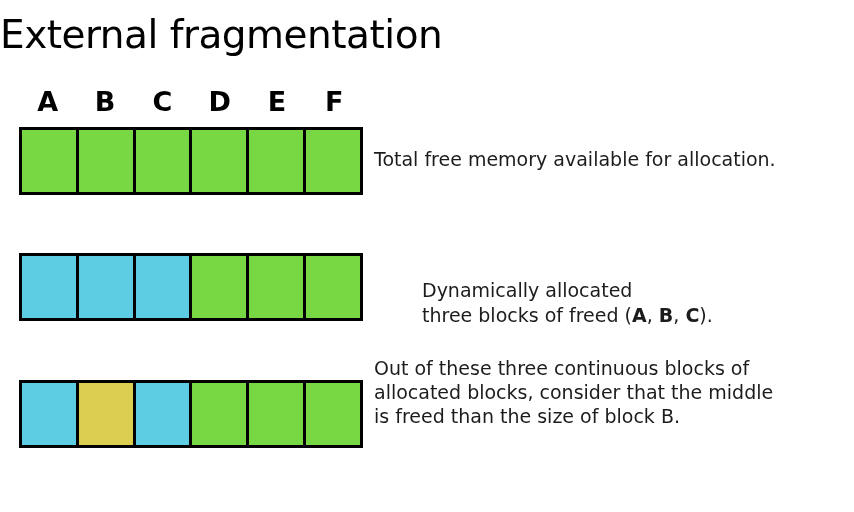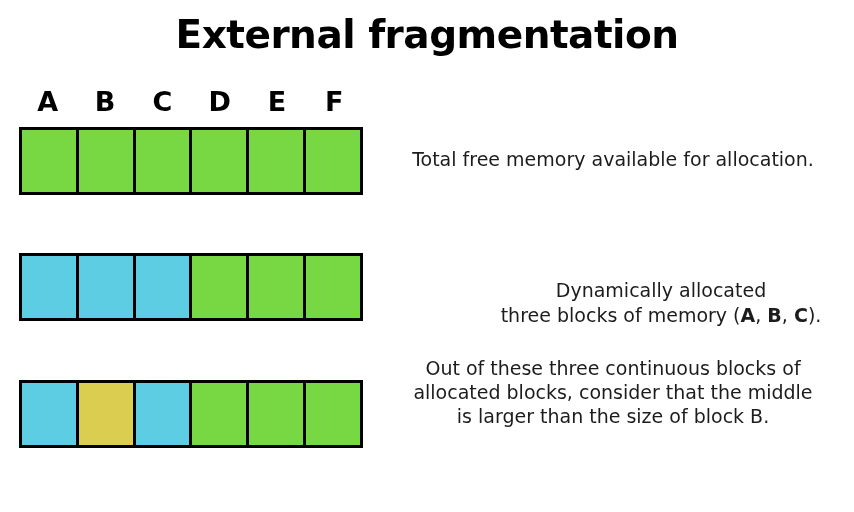--- a/index.html
+++ b/index.html
@@ -13,23 +13,23 @@
     width: 854px;
     height: 512px;
     background: #ffffff;
     overflow: hidden;
   }
   .title {
     position: absolute;
     top: 12px;
     left: 0;
     width: 854px;
-    text-align: center;
+    text-align: left;
     font-size: 39px;
-    font-weight: bold;
+    font-weight: normal;
     color: #000000;
     letter-spacing: -0.5px;
   }
   .labels-row {
     position: absolute;
     left: 19px;
     top: 86px;
     width: 344px;
     display: flex;
   }
@@ -54,21 +54,20 @@
   .blocks .cell { flex: 1; }
   .blocks-1 { top: 127px; }
   .blocks-2 { top: 253px; }
   .blocks-3 { top: 380px; }
   .caption {
     position: absolute;
     left: 374px;
     width: 478px;
     font-size: 19px;
     color: #1c1c1c;
-    text-align: center;
   }
   .caption-1 { top: 147px; line-height: 25px; }
   .caption-2 { top: 278px; line-height: 25px; margin-left: 48px; }
   .caption-3 { top: 356px; line-height: 24px; }
   .caption .seg-bold { font-weight: bold; }
 </style>
 </head>
 <body>
 
 <div class="canvas">
@@ -99,30 +98,30 @@
   <div class="blocks blocks-2">
       <div class="cell" style="background: rgb(92, 205, 226);"></div>
       <div class="cell" style="background: rgb(92, 205, 226);"></div>
       <div class="cell" style="background: rgb(92, 205, 226);"></div>
       <div class="cell" style="background: rgb(119, 216, 67);"></div>
       <div class="cell" style="background: rgb(119, 216, 67);"></div>
       <div class="cell" style="background: rgb(119, 216, 67);"></div>
     </div>
   <div class="caption caption-2">
       <div><span>Dynamically allocated</span></div>
-      <div><span>three blocks of memory (</span><span class="seg-bold">A</span><span>, </span><span class="seg-bold">B</span><span>, </span><span class="seg-bold">C</span><span>).</span></div>
+      <div><span>three blocks of freed (</span><span class="seg-bold">A</span><span>, </span><span class="seg-bold">B</span><span>, </span><span class="seg-bold">C</span><span>).</span></div>
     </div>
 
   <div class="blocks blocks-3">
       <div class="cell" style="background: rgb(92, 205, 226);"></div>
       <div class="cell" style="background: rgb(219, 205, 80);"></div>
       <div class="cell" style="background: rgb(92, 205, 226);"></div>
       <div class="cell" style="background: rgb(119, 216, 67);"></div>
       <div class="cell" style="background: rgb(119, 216, 67);"></div>
       <div class="cell" style="background: rgb(119, 216, 67);"></div>
     </div>
   <div class="caption caption-3">
       <div><span>Out of these three continuous blocks of</span></div>
       <div><span>allocated blocks, consider that the middle</span></div>
-      <div><span>is larger than the size of block B.</span></div>
+      <div><span>is freed than the size of block B.</span></div>
     </div>
 
 </div>
 
 </body></html>

